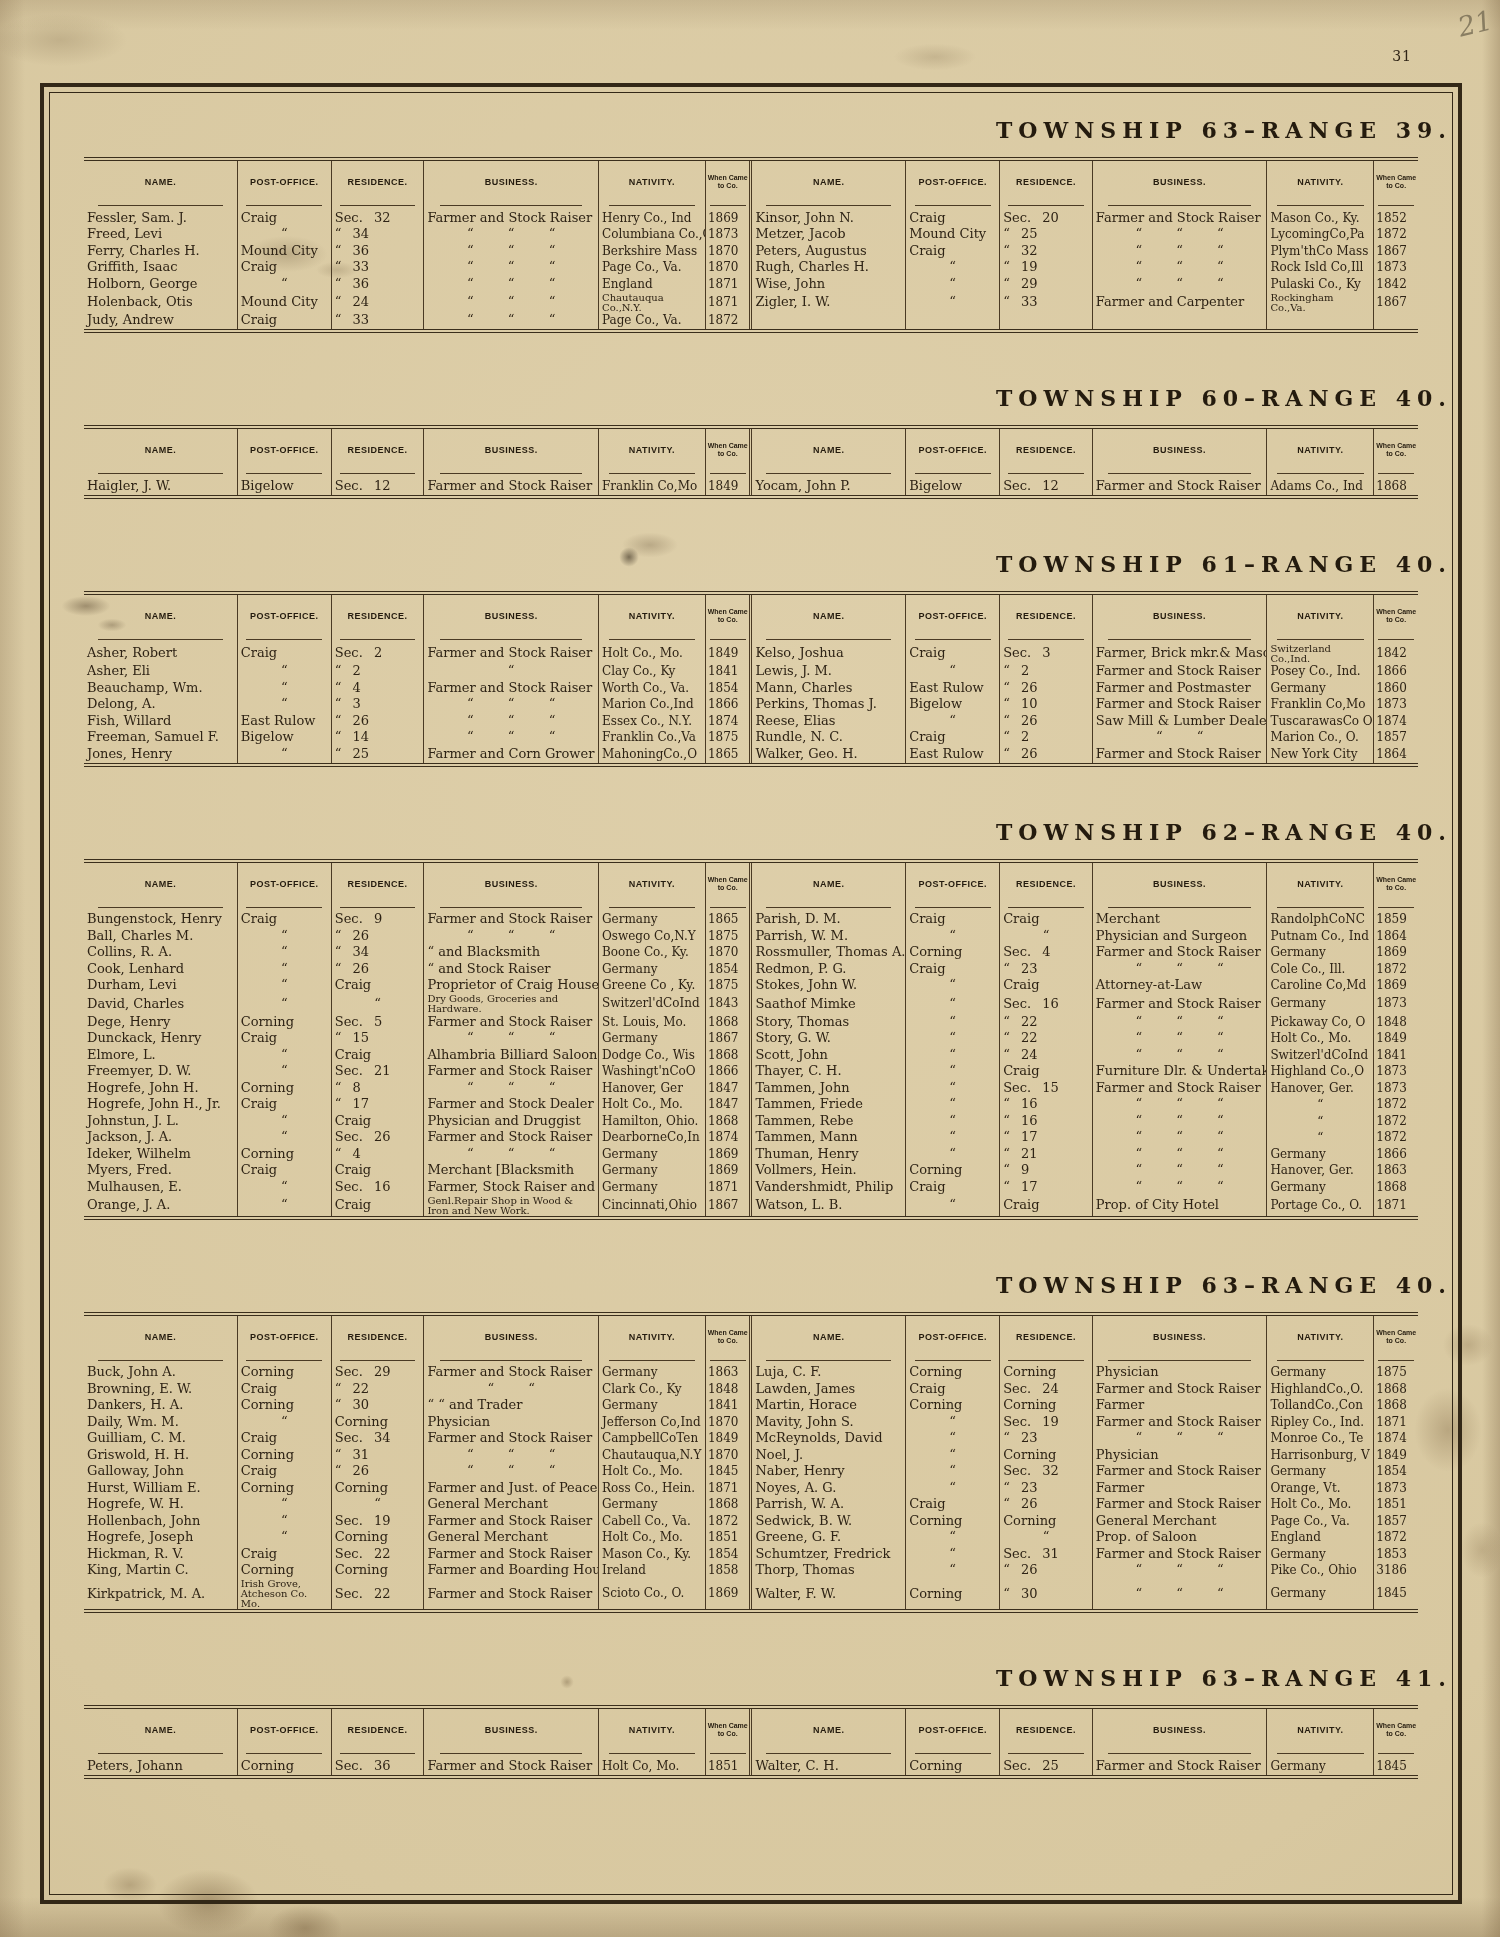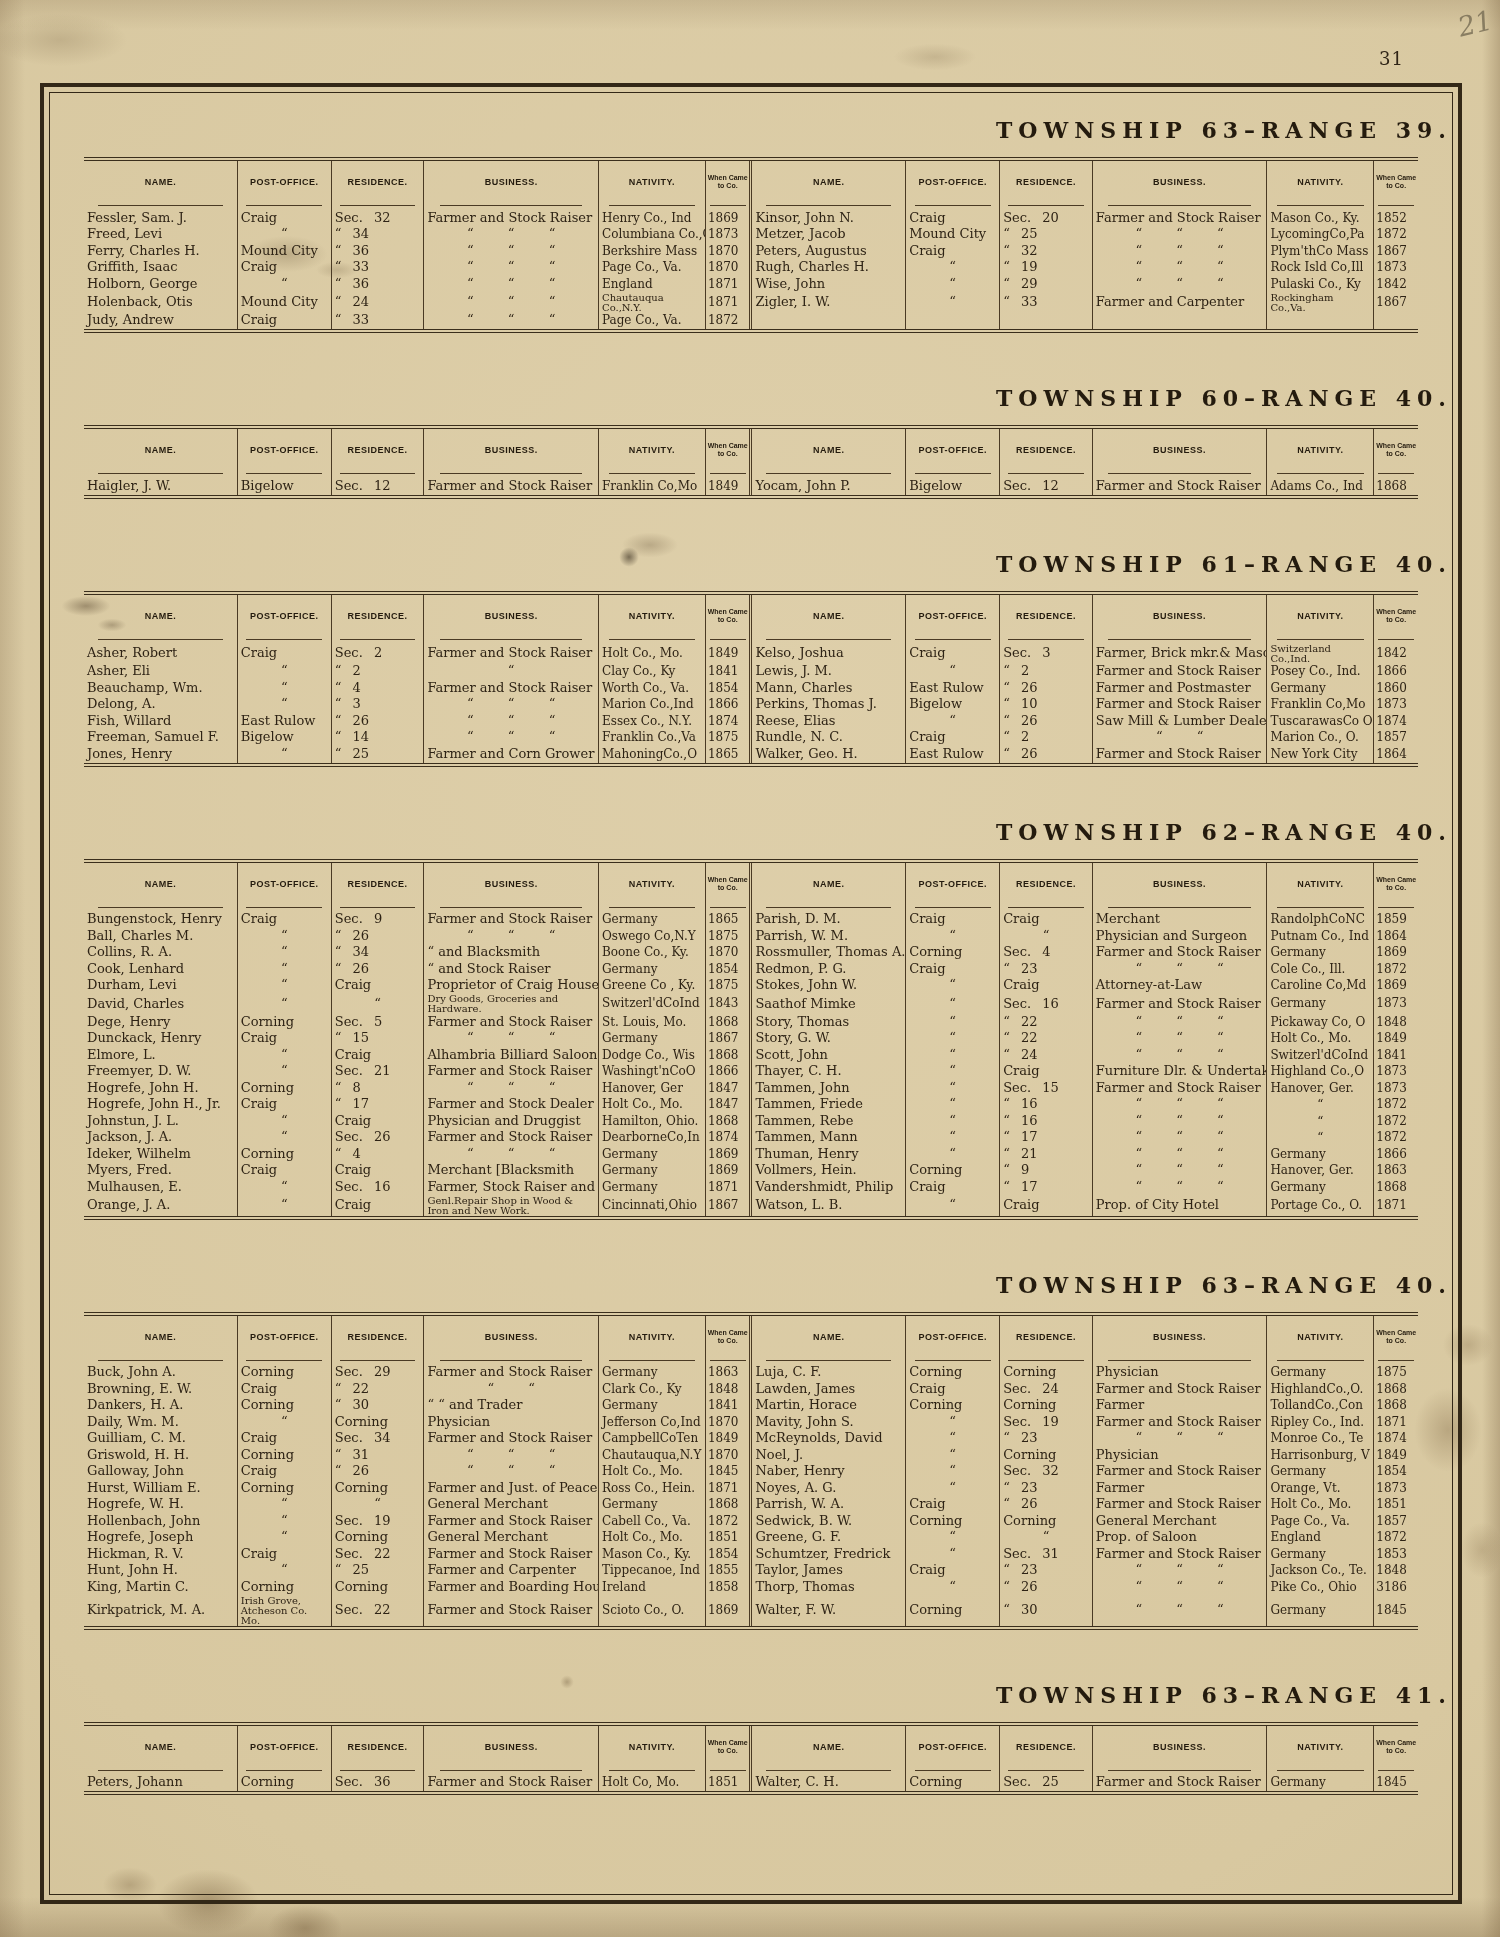--- a/index.html
+++ b/index.html
@@ -34,22 +34,22 @@
 
   .pencil-number {
     position: absolute; top: 8px; right: 8px;
     font-family: "DejaVu Serif", serif;
     font-style: italic; font-size: 27px;
     color: var(--pencil, #7c7158);
     transform: rotate(-14deg);
     opacity: .85;
   }
   .page-number {
-    position: absolute; top: 48px; right: 96px;
-    font-size: 18px; letter-spacing: 1px;
+    position: absolute; top: 48px; right: 88px;
+    font-size: 14px; letter-spacing: 1px;
   }
 
   .frame {
     position: absolute; left: 40px; top: 83px; right: 38px; bottom: 33px;
     border: 4px solid var(--rule, #332817);
   }
   .frame-inner {
     position: absolute; inset: 5px;
     border: 1px solid var(--rule, #332817);
     overflow: hidden;
@@ -871,34 +871,20 @@
                   <td class="c4">Mason Co., Ky.</td>
                   <td class="c5">1854</td>
                   <td class="c0 split">Schumtzer, Fredrick</td>
                   <td class="c1 dit">“</td>
                   <td class="c2">Sec. 31</td>
                   <td class="c3">Farmer and Stock Raiser</td>
                   <td class="c4">Germany</td>
                   <td class="c5">1853</td>
                 </tr>
                 <tr>
-                  <td class="c0">Hunt, John H.</td>
-                  <td class="c1 dit">“</td>
-                  <td class="c2">“ 25</td>
-                  <td class="c3">Farmer and Carpenter</td>
-                  <td class="c4">Tippecanoe, Ind</td>
-                  <td class="c5">1855</td>
-                  <td class="c0 split">Taylor, James</td>
-                  <td class="c1">Craig</td>
-                  <td class="c2">“ 23</td>
-                  <td class="c3 dit">“ “ “</td>
-                  <td class="c4">Jackson Co., Te.</td>
-                  <td class="c5">1848</td>
-                </tr>
-                <tr>
                   <td class="c0">King, Martin C.</td>
                   <td class="c1">Corning</td>
                   <td class="c2">Corning</td>
                   <td class="c3">Farmer and Boarding House</td>
                   <td class="c4">Ireland</td>
                   <td class="c5">1858</td>
                   <td class="c0 split">Thorp, Thomas</td>
                   <td class="c1 dit">“</td>
                   <td class="c2">“ 26</td>
                   <td class="c3 dit">“ “ “</td>

